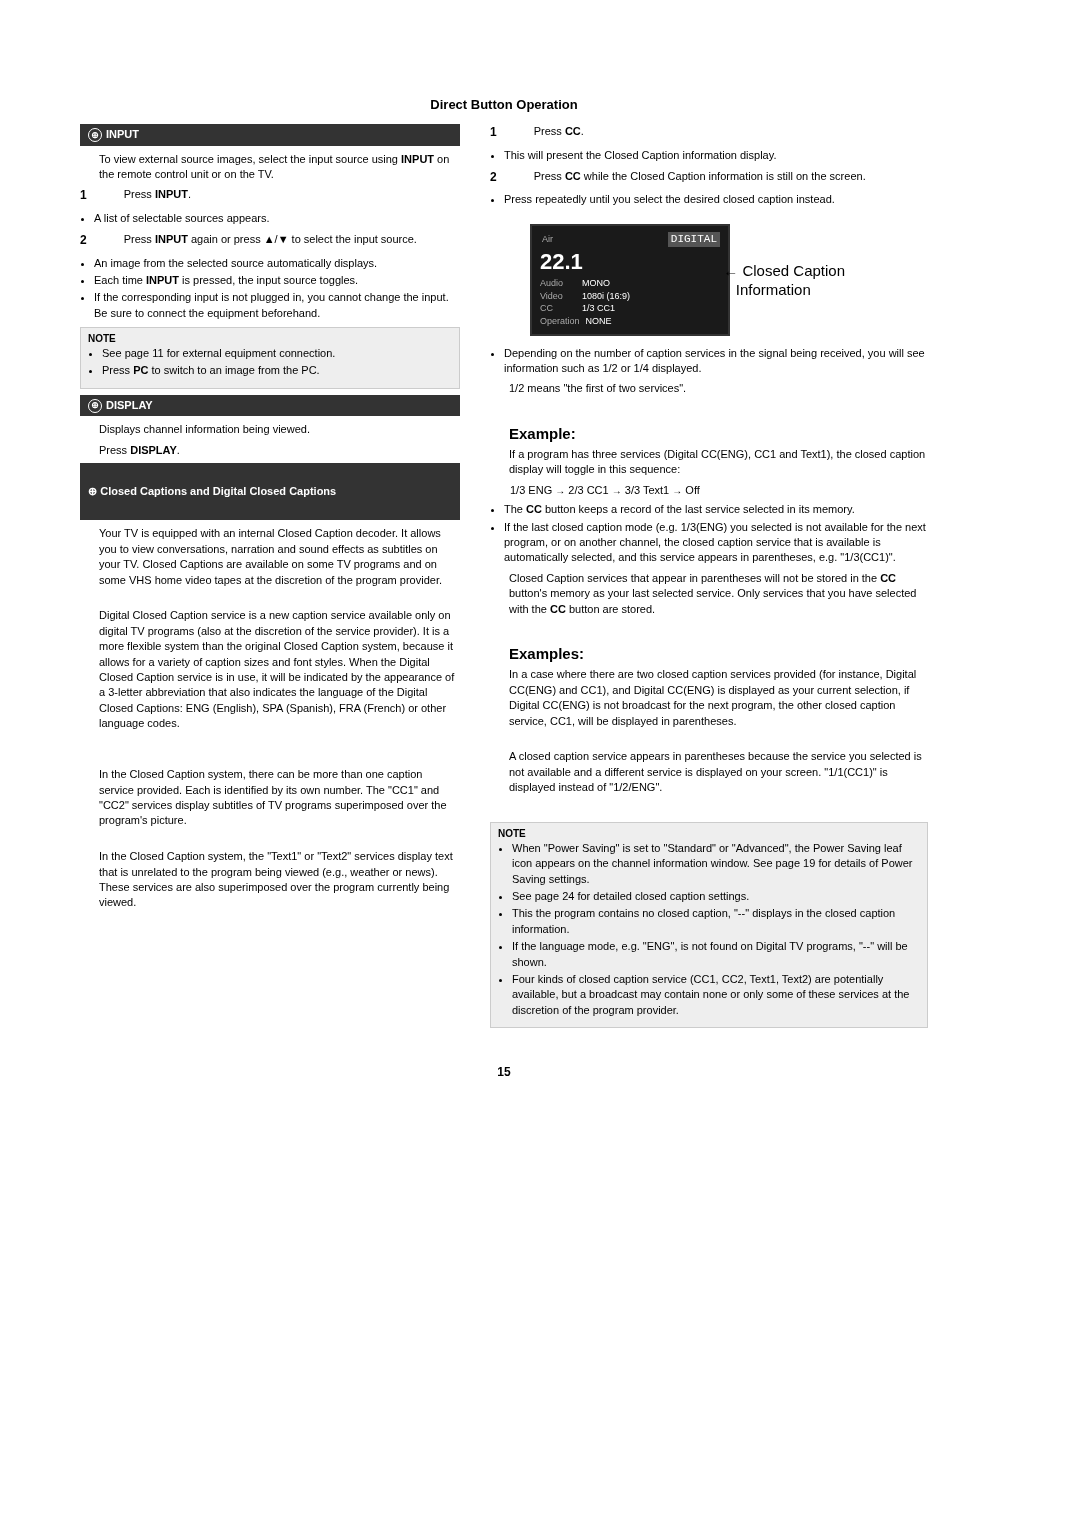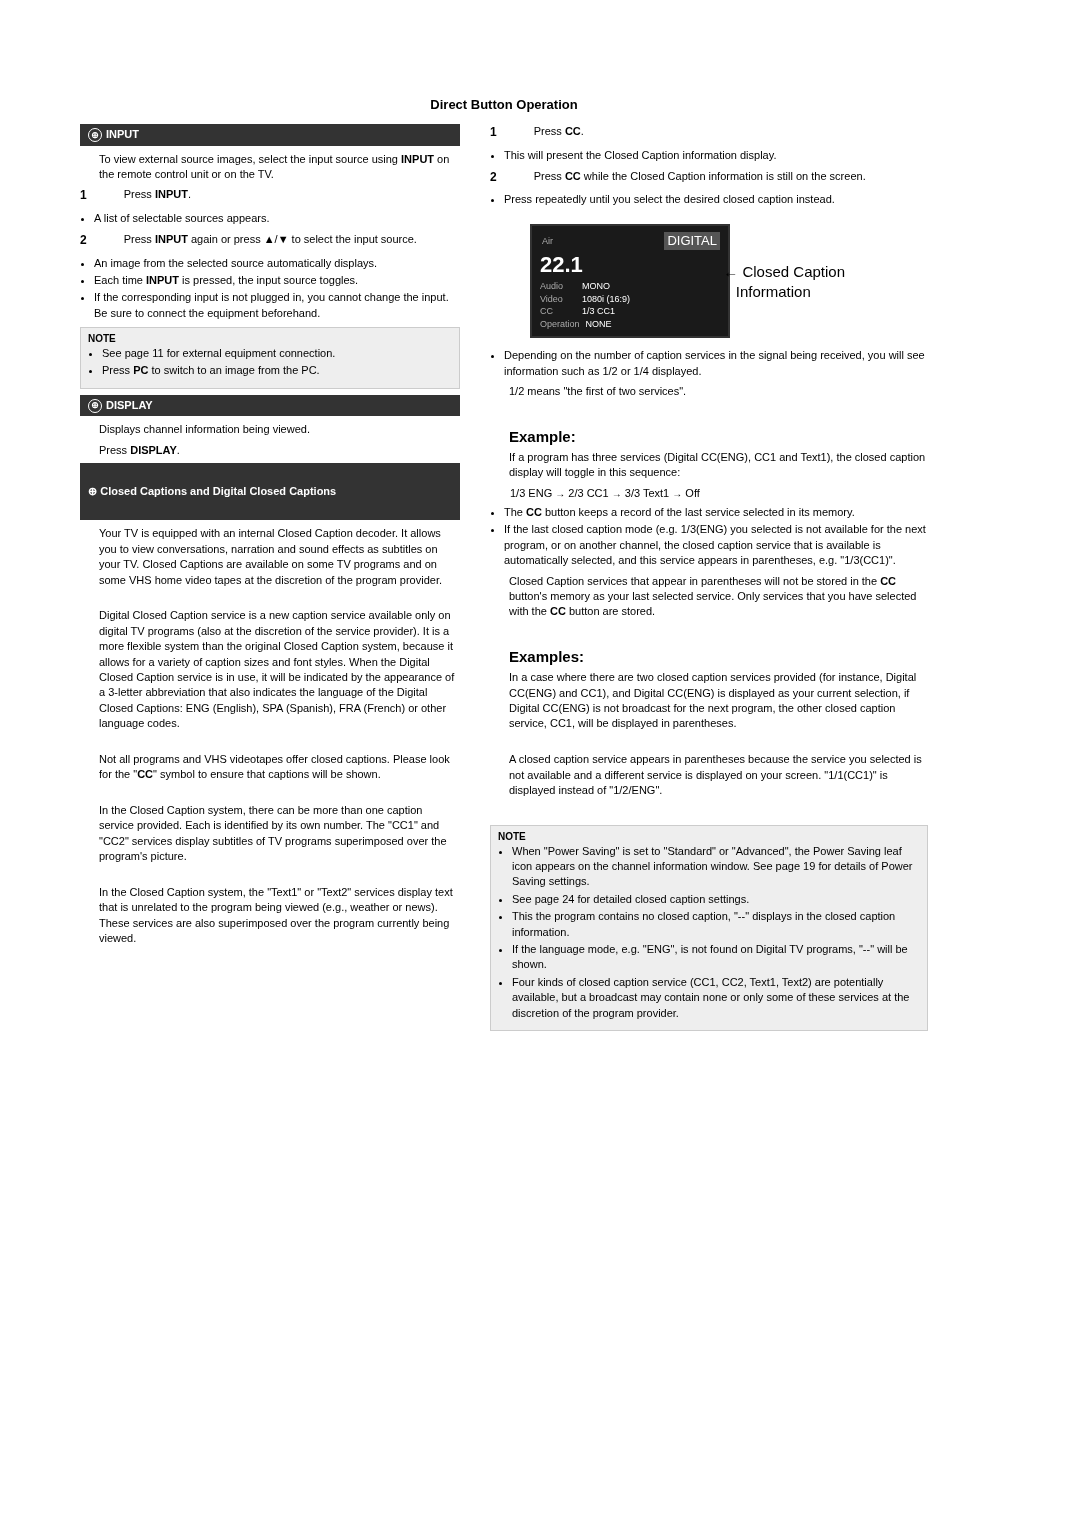--- a/index.html
+++ b/index.html
@@ -139,22 +139,23 @@
     }
     .air-label {
       background: transparent;
       color: #aaa;
       font-size: 9px;
       padding: 0 2px;
     }
     .digital-label {
       background: #555;
       color: #fff;
-      font-size: 13px;
+      font-size: 11px;
       padding: 0 3px;
+      font-family: Liberation Mono, monospace;
     }
     .screen-wrapper {
       position: relative;
       display: inline-block;
       margin: 4px 0 4px 20px;
     }
     .sequence-line {
       font-size: 11px;
       margin: 4px 0 4px 20px;
     }
@@ -236,21 +237,20 @@
       <p>Press <span class="bold">DISPLAY</span>.</p>
 
       
       <div class="cc-bar">
         <span>⊕ </span><span>Closed Captions and Digital Closed Captions</span>
       </div>
       <p>Your TV is equipped with an internal Closed Caption decoder. It allows you to view conversations, narration and sound effects as subtitles on your TV. Closed Captions are available on some TV programs and on some VHS home video tapes at the discretion of the program provider.</p>
       <br>
       <p>Digital Closed Caption service is a new caption service available only on digital TV programs (also at the discretion of the service provider). It is a more flexible system than the original Closed Caption system, because it allows for a variety of caption sizes and font styles. When the Digital Closed Caption service is in use, it will be indicated by the appearance of a 3-letter abbreviation that also indicates the language of the Digital Closed Captions: ENG (English), SPA (Spanish), FRA (French) or other language codes.</p>
       <br>
-      <p>Not all programs and VHS videotapes offer closed captions. Please look for the "<span class="bold">CC</span>" symbol to ensure that captions will be shown.</p>
       <br>
       <p>In the Closed Caption system, there can be more than one caption service provided. Each is identified by its own number. The "CC1" and "CC2" services display subtitles of TV programs superimposed over the program's picture.</p>
       <br>
       <p>In the Closed Caption system, the "Text1" or "Text2" services display text that is unrelated to the program being viewed (e.g., weather or news). These services are also superimposed over the program currently being viewed.</p>
     </div>
 
     <div class="right-col">
 
       
       <div class="step-block">
@@ -342,13 +342,14 @@
           <li>See page 24 for detailed closed caption settings.</li>
           <li>This the program contains no closed caption, "--" displays in the closed caption information.</li>
           <li>If the language mode, e.g. "ENG", is not found on Digital TV programs, "--" will be shown.</li>
           <li>Four kinds of closed caption service (CC1, CC2, Text1, Text2) are potentially available, but a broadcast may contain none or only some of these services at the discretion of the program provider.</li>
         </ul>
       </div>
 
     </div>
   </div>
 
+  <div class="page-number">15</div>
 </div>
 
 </body></html>

